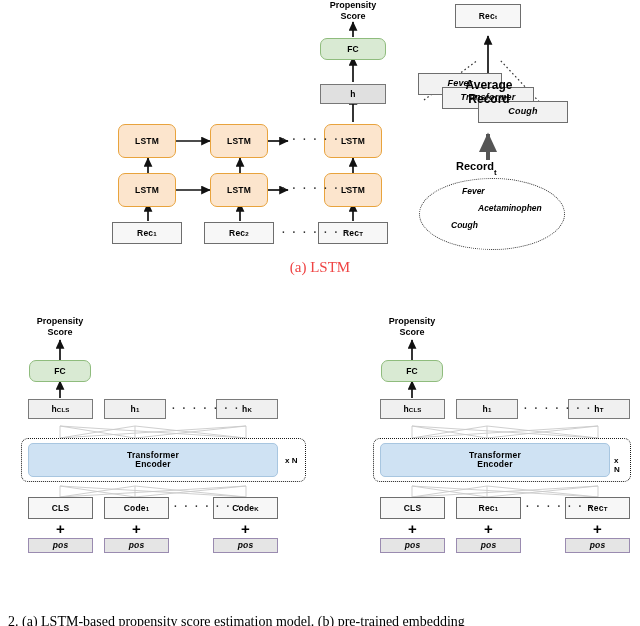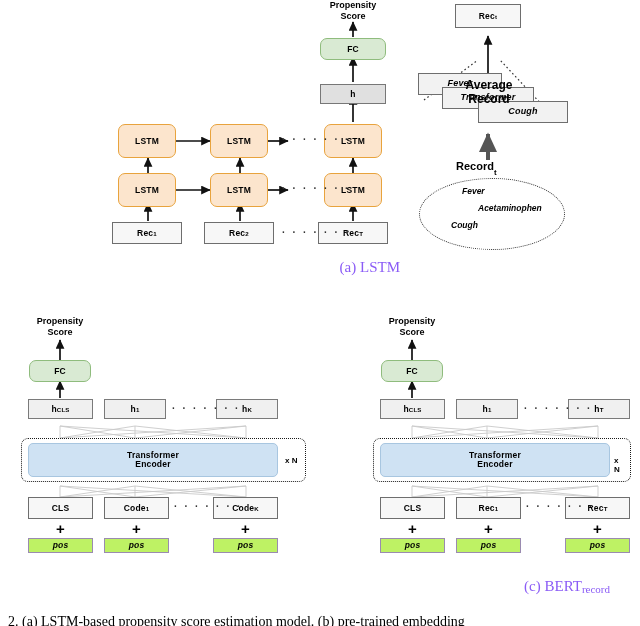--- a/index.html
+++ b/index.html
@@ -15,21 +15,21 @@
     display:flex;align-items:center;justify-content:center;
     font-size:8.5px;font-weight:bold;letter-spacing:.2px;
     text-align:center;line-height:1.05;
     background:#f2f2f2;border:1.3px solid #808080;
     z-index:3;
   }
   .node.grey{background:#f0f0f0;border-color:#7a7a7a;}
   .node.greyd{background:#e0e0e0;border-color:#777;}
   .node.lstm{background:#fce5cd;border:1.4px solid #e8a33d;border-radius:7px;}
   .node.fc{background:#d9ead3;border:1.4px solid #8fbc7d;border-radius:7px;}
-  .node.pos{background:#bef264;border:1.1px solid #9a8bb0;font-style:italic;font-weight:bold;}
+  .node.pos{background:#e5e5e5;border:1.1px solid #9a8bb0;font-style:italic;font-weight:bold;}
   .node.white{background:#f7f7f7;border:1.3px solid #6e6e6e;}
   .node.tile{background:#f2f2f2;border:1.4px solid #6e6e6e;font-style:italic;font-weight:bold;font-size:9px;}
   .node.enc{
     background:#cfe2f3;border:1px solid #a8c6e0;border-radius:5px;
     font-size:8.5px;font-weight:bold;
     background-image:radial-gradient(#bcd6ee 0.6px, transparent 0.6px);
     background-size:4px 4px;
     align-items:center;
   }
   .dashbox{
@@ -58,22 +58,22 @@
     font-size:10px;letter-spacing:2.2px;font-weight:bold;
     white-space:nowrap;
   }
 
   
   svg.lay{position:absolute;left:0;top:0;width:640px;height:626px;overflow:visible;}
   svg.lay.back{z-index:1;}
 
   
   .cap{
-    position:absolute;text-align:right;
-    font-family:"Liberation Serif",serif;font-size:15px;color:#8b5cf6;
+    position:absolute;text-align:center;
+    font-family:"Liberation Serif",serif;font-size:15px;color:#ef4444;
   }
   .cap .sb{font-size:11px;vertical-align:baseline;position:relative;bottom:-.18em;}
   .figcap{
     position:absolute;left:8px;top:614px;width:624px;
     font-family:"Liberation Serif",serif;font-size:14px;
     color:#000;white-space:nowrap;overflow:hidden;height:12px;
   }
 </style>
 </head>
 <body>
@@ -340,20 +340,16 @@
   <div class="dots" style="left:526px;top:501px;">· · · · · · ·</div>
 
   <div class="plus" style="left:380px;top:521px;width:65px;">+</div>
   <div class="plus" style="left:456px;top:521px;width:65px;">+</div>
   <div class="plus" style="left:565px;top:521px;width:65px;">+</div>
 
   <div class="node pos" style="left:380px;top:538px;width:65px;height:15px;">pos</div>
   <div class="node pos" style="left:456px;top:538px;width:65px;height:15px;">pos</div>
   <div class="node pos" style="left:565px;top:538px;width:65px;height:15px;">pos</div>
 
-  <div class="cap" style="left:410px;top:578px;width:200px;">
-    <span>(c)</span>
-    <span>BERT</span><span class="sb">record</span>
-  </div>
 
   <div class="figcap">2. (a) LSTM-based propensity score estimation model. (b) pre-trained embedding</div>
 
 </div>
 
 </body></html>

